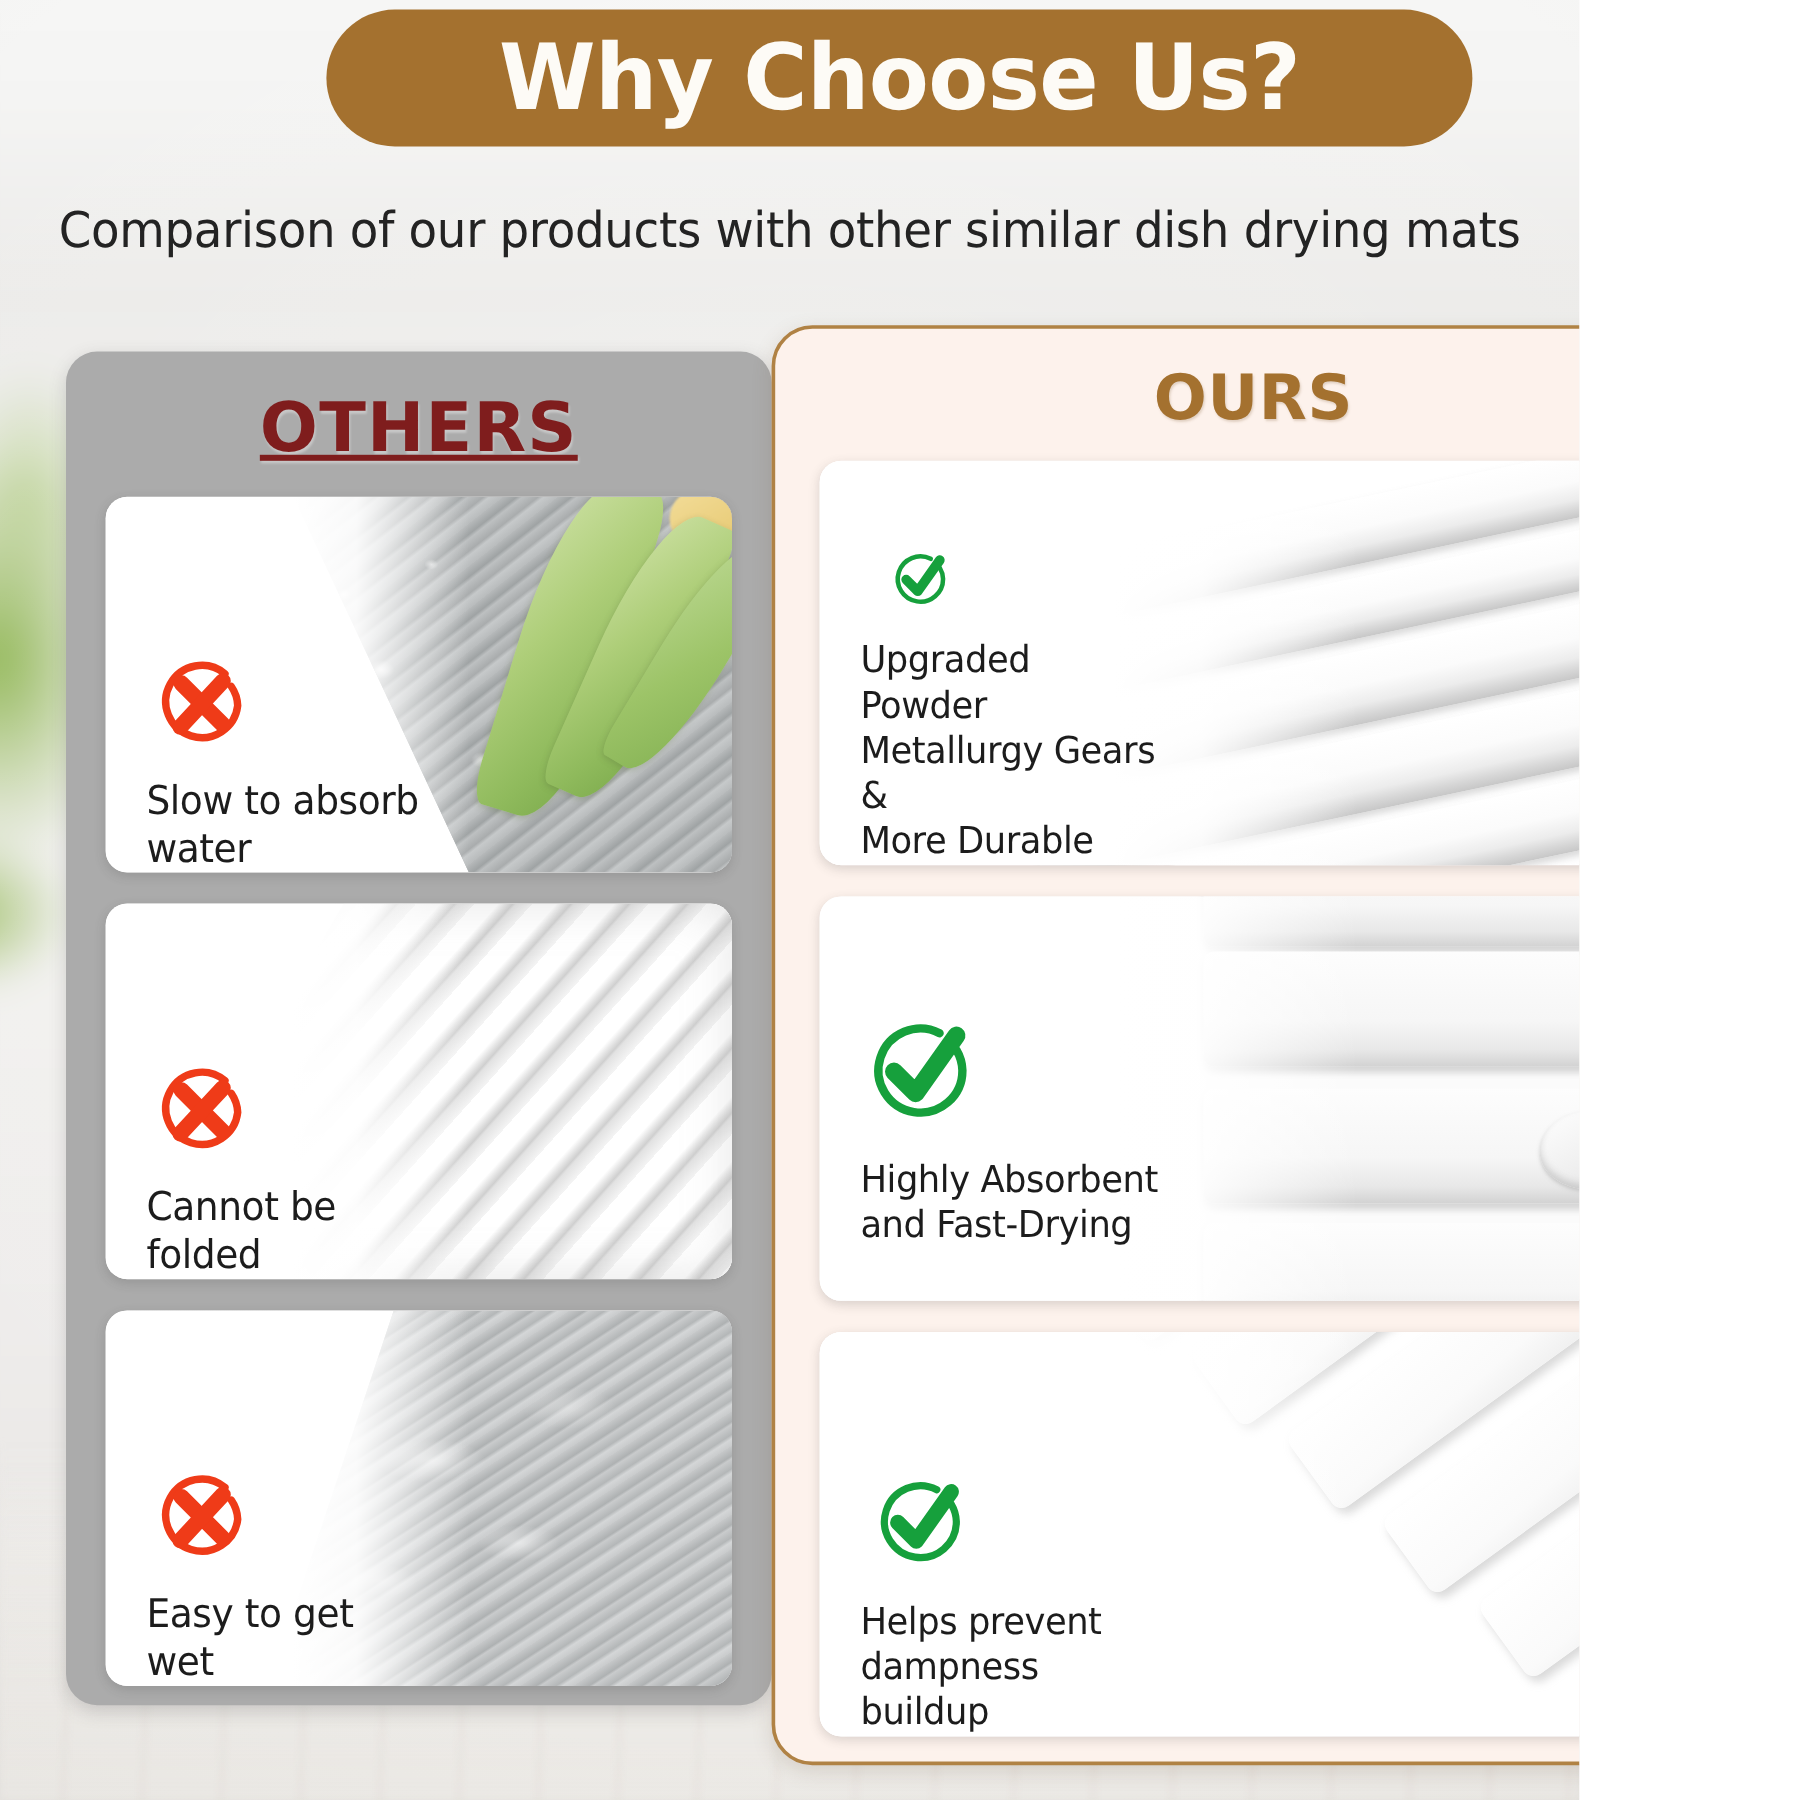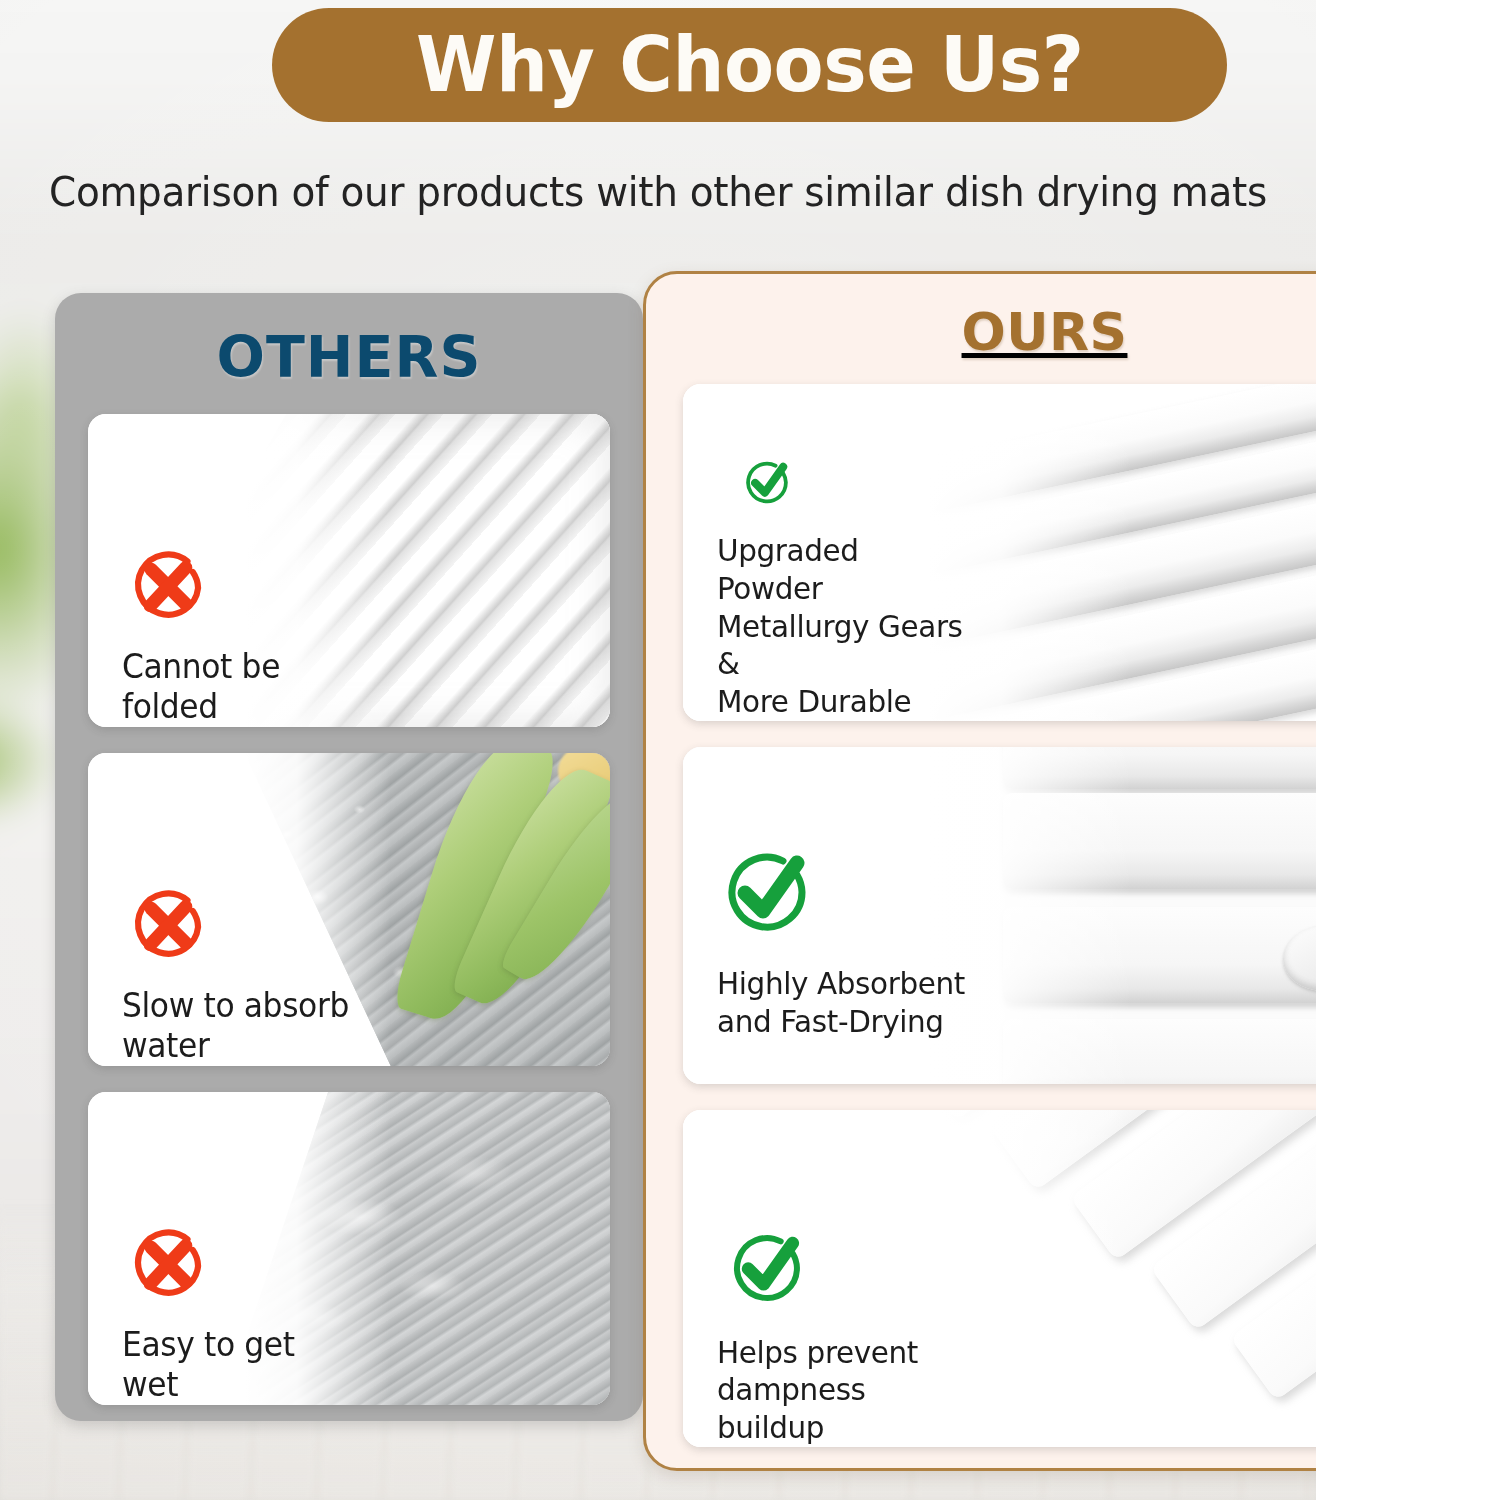--- a/index.html
+++ b/index.html
@@ -108,35 +108,35 @@
   .panel-ours {
     position: absolute;
     left: 643px;
     top: 271px;
     width: 803px;
     height: 1200px;
     background: #fdf2ec;
     border: 3px solid #b08244;
     border-radius: 34px;
     box-shadow: 0 5px 16px rgba(120,100,80,0.18);
-    text-decoration: underline;
   }
 
   .panel-head {
     text-align: center;
     font-family: "DejaVu Sans", sans-serif;
     font-weight: bold;
     line-height: 1;
   }
   .head-others {
     margin-top: 36px;
     font-size: 57px;
-    color: #0c4a6e;
+    color: #7f1d1d;
     letter-spacing: 1px;
     text-shadow: 1px 2px 2px rgba(255,255,255,0.35);
+    text-decoration: underline;
   }
   .head-ours {
     margin-top: 32px;
     font-size: 52px;
     color: #a4712f;
     letter-spacing: 0.5px;
     text-shadow: 1px 2px 2px rgba(160,130,95,0.3);
   }
 
   
@@ -365,48 +365,48 @@
   </div>
 
   <div class="subtitle">Comparison of our products with other similar dish drying mats</div>
 
   <div class="panel-others">
     <div class="panel-head head-others">OTHERS</div>
 
     <div class="cards" style="margin-top:28px;">
 
       <div class="card card-others">
+        <div class="card-photo ph-wet-grey">
+          <div class="corn"></div>
+          <div class="leaf leaf-a"></div>
+          <div class="leaf leaf-b"></div>
+          <div class="leaf leaf-c"></div>
+        </div>
+        <div class="fade-left"></div>
+        <div class="card-body body-others">
+          <svg class="mark" viewBox="0 0 100 100">
+            <path d="M72 22 A34 34 0 1 0 84 52 A34 34 0 0 0 78 34" fill="none" stroke="#ef3b18" stroke-width="7" stroke-linecap="round"></path>
+            <path d="M31 31 L70 70" stroke="#ef3b18" stroke-width="15" stroke-linecap="round"></path>
+            <path d="M70 29 L30 72" stroke="#ef3b18" stroke-width="15" stroke-linecap="round"></path>
+          </svg>
+          <div class="card-label">Slow to absorb
+water</div>
+        </div>
+      </div>
+
+      <div class="card card-others">
         <div class="card-photo ph-ribbed-white"></div>
         <div class="fade-left"></div>
         <div class="card-body body-others">
           <svg class="mark" viewBox="0 0 100 100">
             <path d="M72 22 A34 34 0 1 0 84 52 A34 34 0 0 0 78 34" fill="none" stroke="#ef3b18" stroke-width="7" stroke-linecap="round"></path>
             <path d="M31 31 L70 70" stroke="#ef3b18" stroke-width="15" stroke-linecap="round"></path>
             <path d="M70 29 L30 72" stroke="#ef3b18" stroke-width="15" stroke-linecap="round"></path>
           </svg>
           <div class="card-label">Cannot be folded</div>
-        </div>
-      </div>
-
-      <div class="card card-others">
-        <div class="card-photo ph-wet-grey">
-          <div class="corn"></div>
-          <div class="leaf leaf-a"></div>
-          <div class="leaf leaf-b"></div>
-          <div class="leaf leaf-c"></div>
-        </div>
-        <div class="fade-left"></div>
-        <div class="card-body body-others">
-          <svg class="mark" viewBox="0 0 100 100">
-            <path d="M72 22 A34 34 0 1 0 84 52 A34 34 0 0 0 78 34" fill="none" stroke="#ef3b18" stroke-width="7" stroke-linecap="round"></path>
-            <path d="M31 31 L70 70" stroke="#ef3b18" stroke-width="15" stroke-linecap="round"></path>
-            <path d="M70 29 L30 72" stroke="#ef3b18" stroke-width="15" stroke-linecap="round"></path>
-          </svg>
-          <div class="card-label">Slow to absorb
-water</div>
         </div>
       </div>
 
       <div class="card card-others">
         <div class="card-photo ph-wet-corner">
           <div class="corner-round"></div>
         </div>
         <div class="fade-left"></div>
         <div class="card-body body-others">
           <svg class="mark" viewBox="0 0 100 100">

